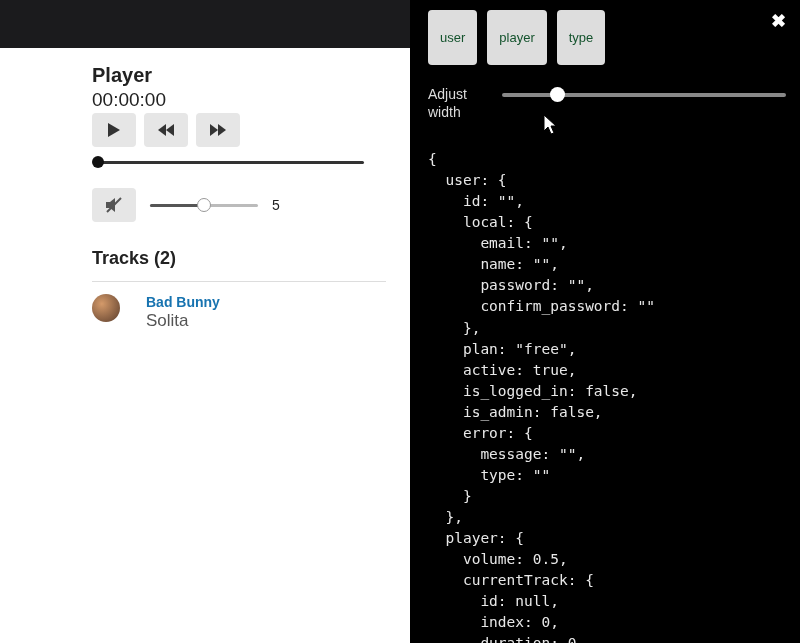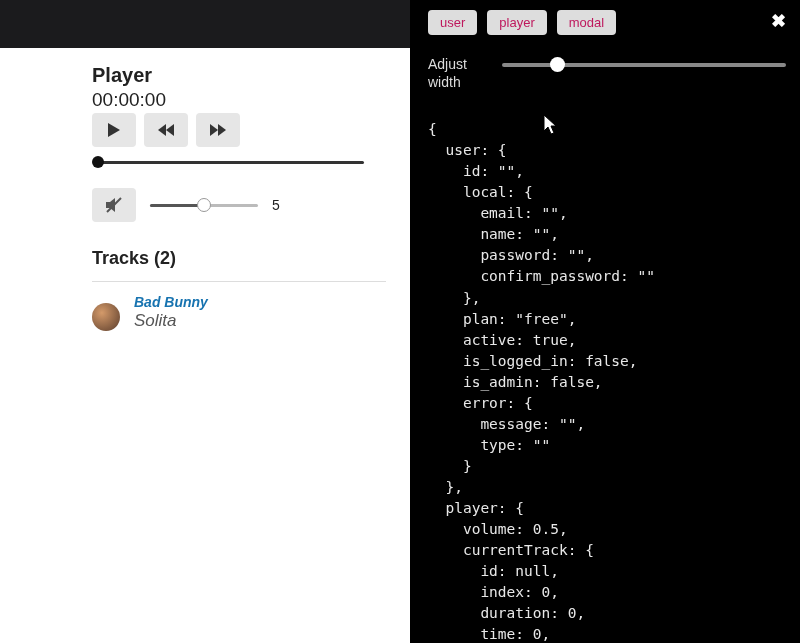--- a/index.html
+++ b/index.html
@@ -30,33 +30,33 @@
     display: flex; align-items: center; justify-content: center; cursor: pointer;
   }
   .vol-slider { position: relative; width: 108px; height: 3px; background: #bbb; border-radius: 2px; }
   .vol-fill { position: absolute; left:0; top:0; height:100%; width:50%; background:#555; border-radius:2px; }
   .vol-thumb { position: absolute; left: 50%; top: -6px; width: 14px; height: 14px; background: #fff; border: 1px solid #999; border-radius: 50%; transform: translateX(-50%); }
   .vol-val { font-size: 14px; color:#222; }
 
   .tracks-heading { font-size: 18px; font-weight: 700; margin-bottom: 12px; }
   .tracks-hr { border: none; border-top: 1px solid #ddd; margin-bottom: 12px; }
 
-  .track { display: flex; align-items: flex-end; gap: 14px; margin-bottom: 14px; cursor: pointer; font-style: italic; }
+  .track { display: flex; align-items: flex-start; gap: 26px; margin-bottom: 14px; cursor: pointer; }
   .avatar { width: 28px; height: 28px; border-radius: 50%; flex: none; }
   .track-text { display: flex; flex-direction: column; line-height: 1.2; }
   .artist { color: #1773b0; font-size: 14px; font-weight: 600; }
   .song { color: #555; font-size: 17px; }
 
   .right { width: 390px; height: 100%; background: #000; color: #ddd; padding: 10px 14px 0 18px; position: relative; }
   .close-icon { position: absolute; top: 10px; right: 14px; color: #fff; font-size: 18px; font-weight: bold; cursor: pointer; }
   .panel-title { color: #888; font-size: 17px; font-weight: 500; margin: 20px 0 18px 0; }
 
   .tab-row { display: flex; gap: 10px; margin-bottom: 20px; }
   .tab {
-    background: #ddd; color: #be185d; font-size: 13px; padding: 5px 12px; border-radius: 4px;
+    background: #ddd; color: #14532d; font-size: 13px; padding: 20px 12px; border-radius: 4px;
     border: none; cursor: pointer; font-family: inherit;
   }
 
   .width-row { display: flex; align-items: flex-start; gap: 22px; margin-bottom: 28px; }
   .width-label { color: #ddd; font-size: 14px; line-height: 1.3; width: 52px; }
   .width-slider { position: relative; flex: 1; height: 4px; background: #888; border-radius: 2px; margin-top: 8px; }
   .width-thumb { position: absolute; left: 17%; top: -6px; width: 15px; height: 15px; background: #fff; border-radius: 50%; }
 
   .cursor-overlay { position: absolute; left: 544px; top: 115px; pointer-events: none; color:#fff; }
 
@@ -129,21 +129,21 @@
       </div>
   </div>
 </div>
 
 <div class="right">
   <span class="close-icon">✖</span>
 
   <div class="tab-row" id="tab-row">
       <button class="tab">user</button>
       <button class="tab">player</button>
-      <button class="tab">modal</button>
+      <button class="tab">type</button>
     </div>
 
   <div class="width-row">
     <div class="width-label">Adjust width</div>
     <div class="width-slider">
       <div class="width-thumb"></div>
     </div>
   </div>
 
   <pre class="state-pre">{

